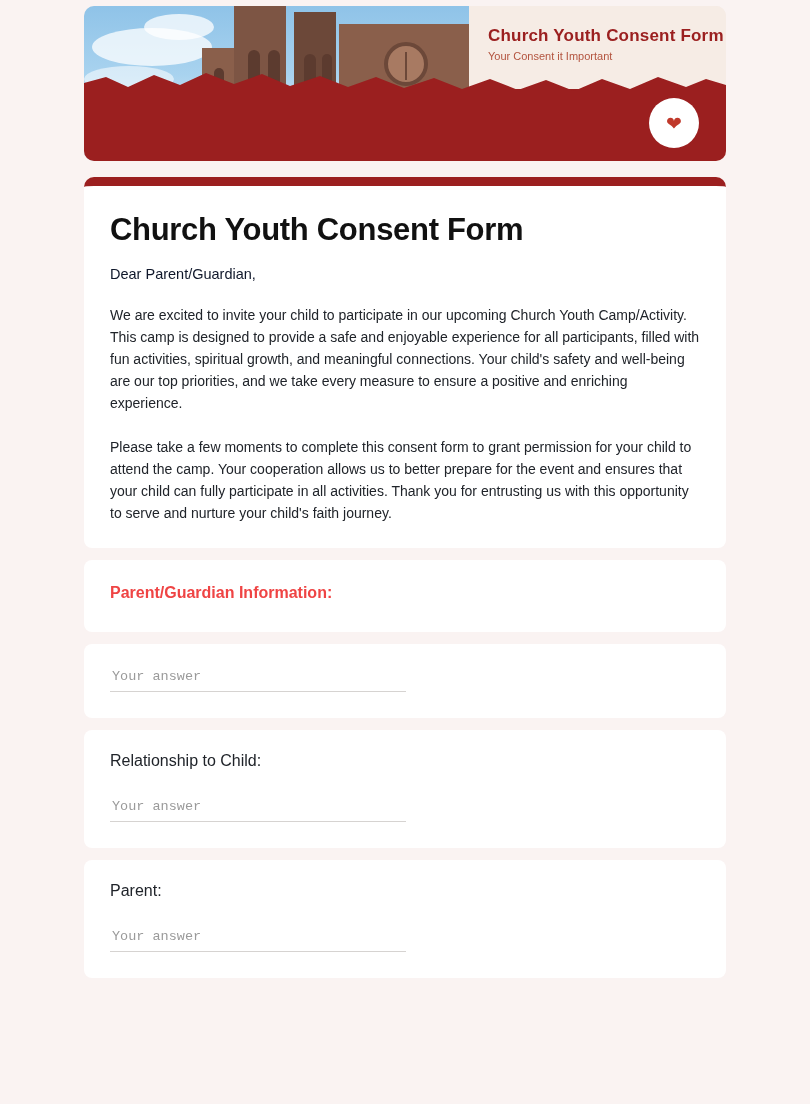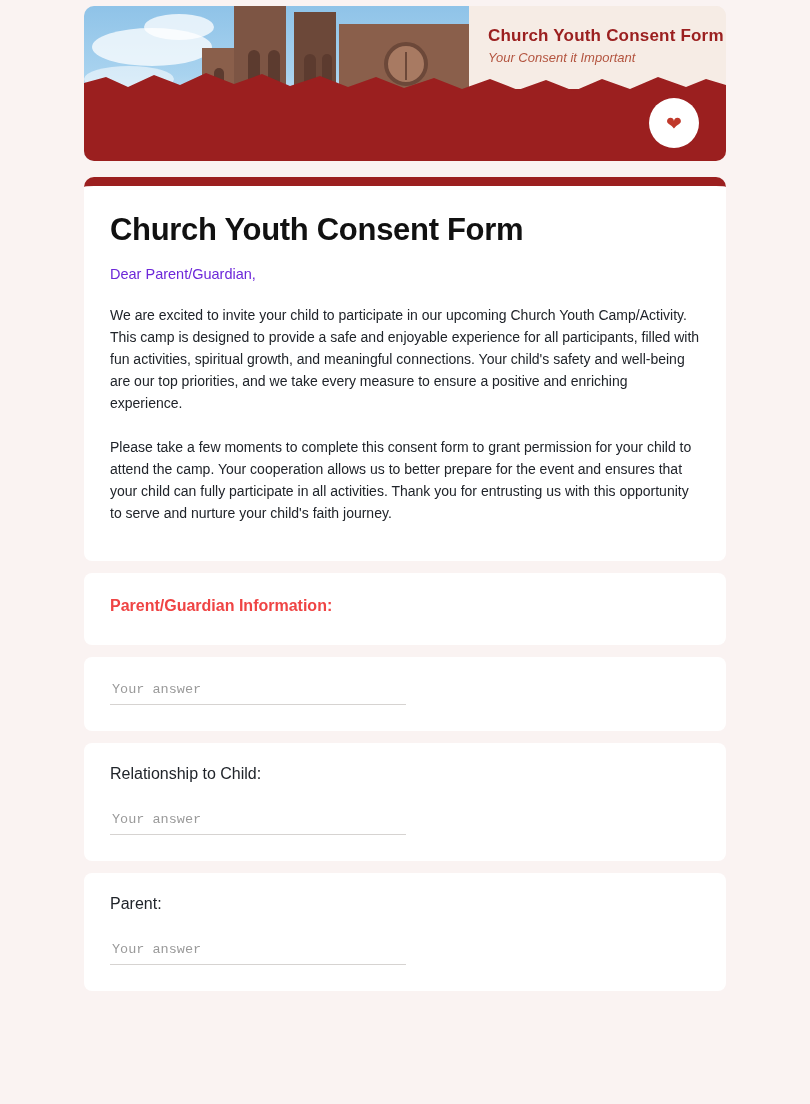--- a/index.html
+++ b/index.html
@@ -92,22 +92,21 @@
     color: #9b2020;
     font-size: 17px;
     font-weight: bold;
     letter-spacing: .2px;
   }
   .banner-sub {
     position: absolute;
     left: 404px;
     top: 44px;
     color: #b3543f;
-    font-size: 13px;
-    font-style: italic;
+    font-size: 11px;
   }
   .banner-red {
     position: absolute;
     left: 0;
     bottom: 0;
     width: 642px;
     height: 72px;
     background: #9b1f1f;
   }
   .banner-red svg { display:block; position:absolute; top:-22px; left:0;}
@@ -146,30 +145,30 @@
   }
   .form-title {
     font-size: 31px;
     font-weight: bold;
     color: #111111;
     margin: 0 0 18px 0;
     letter-spacing: -0.3px;
   }
   .salutation {
     font-size: 14.5px;
-    color: #6d28d9;
+    color: #0f172a;
     margin: 0 0 22px 0;
   }
   .para {
     font-size: 14px;
     line-height: 22px;
     color: #20242a;
     margin: 0 0 22px 0;
   }
-  .para:last-child { margin-bottom: 13px; }
+  .para:last-child { margin-bottom: 0; }
 
   .card-section {
     padding: 24px 26px 30px 26px;
   }
   .section-heading {
     font-size: 16px;
     font-weight: bold;
     color: #ef4444;
     margin: 0;
   }

